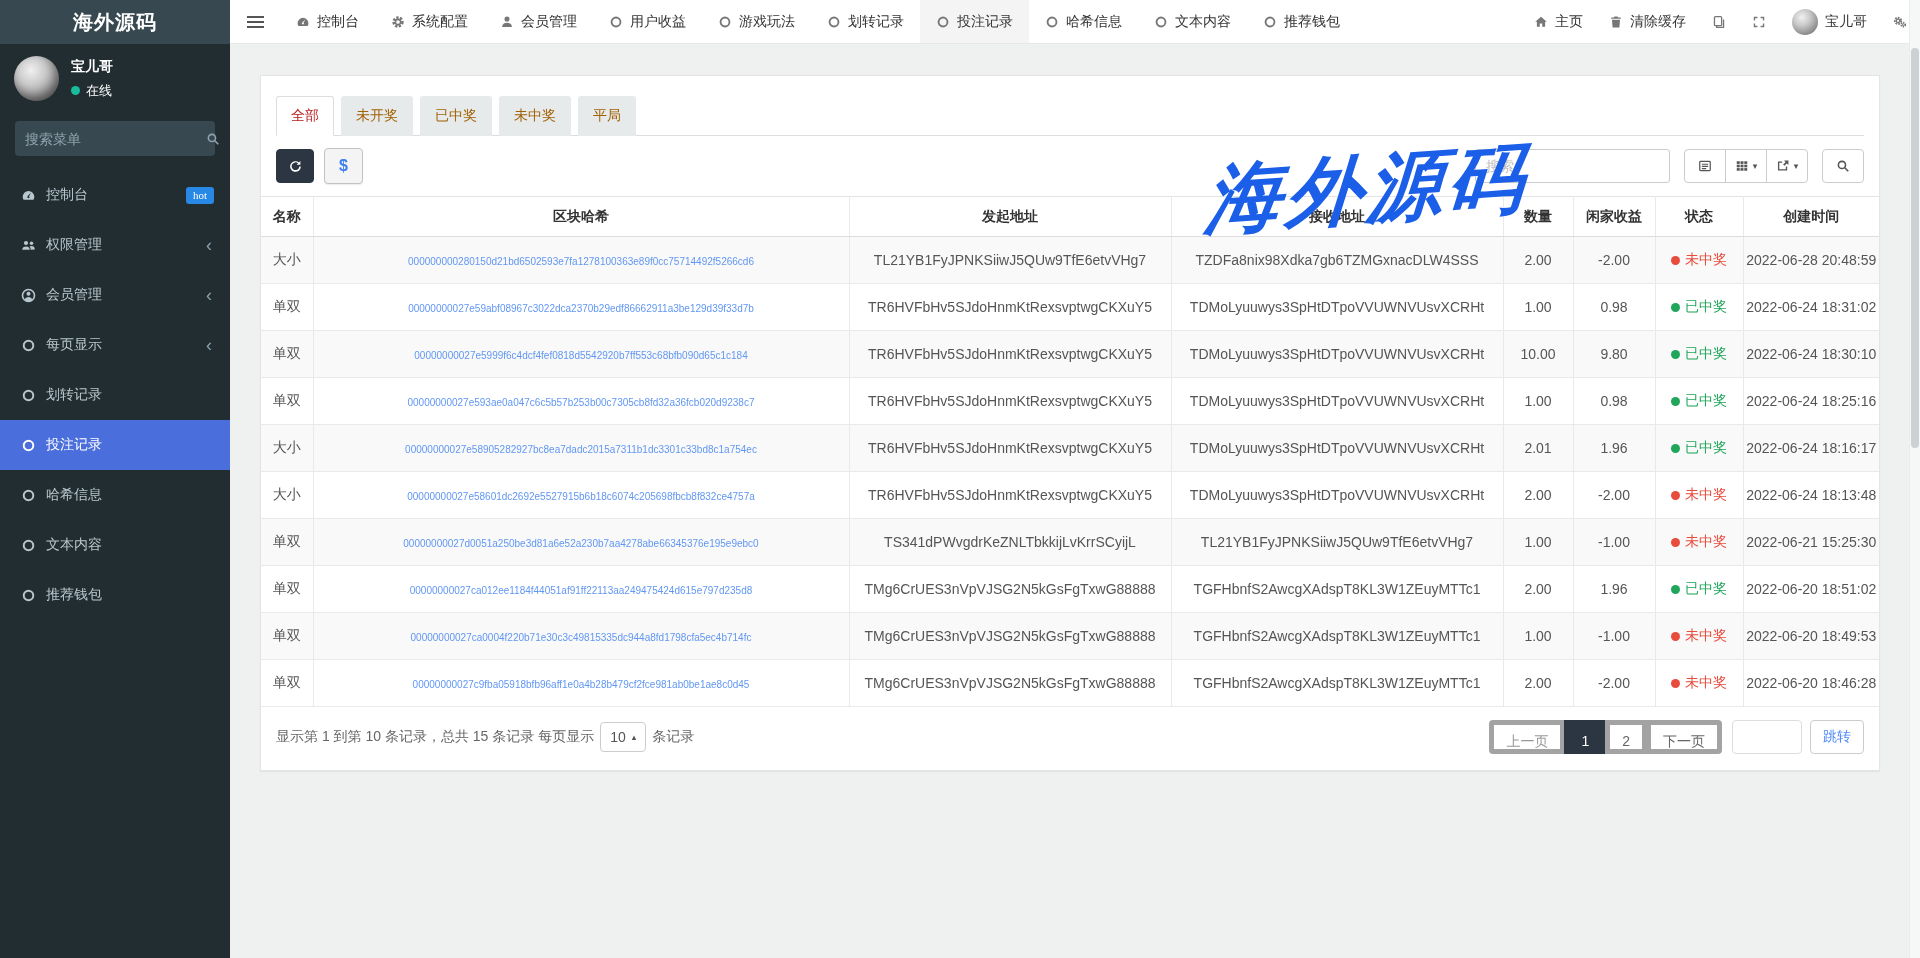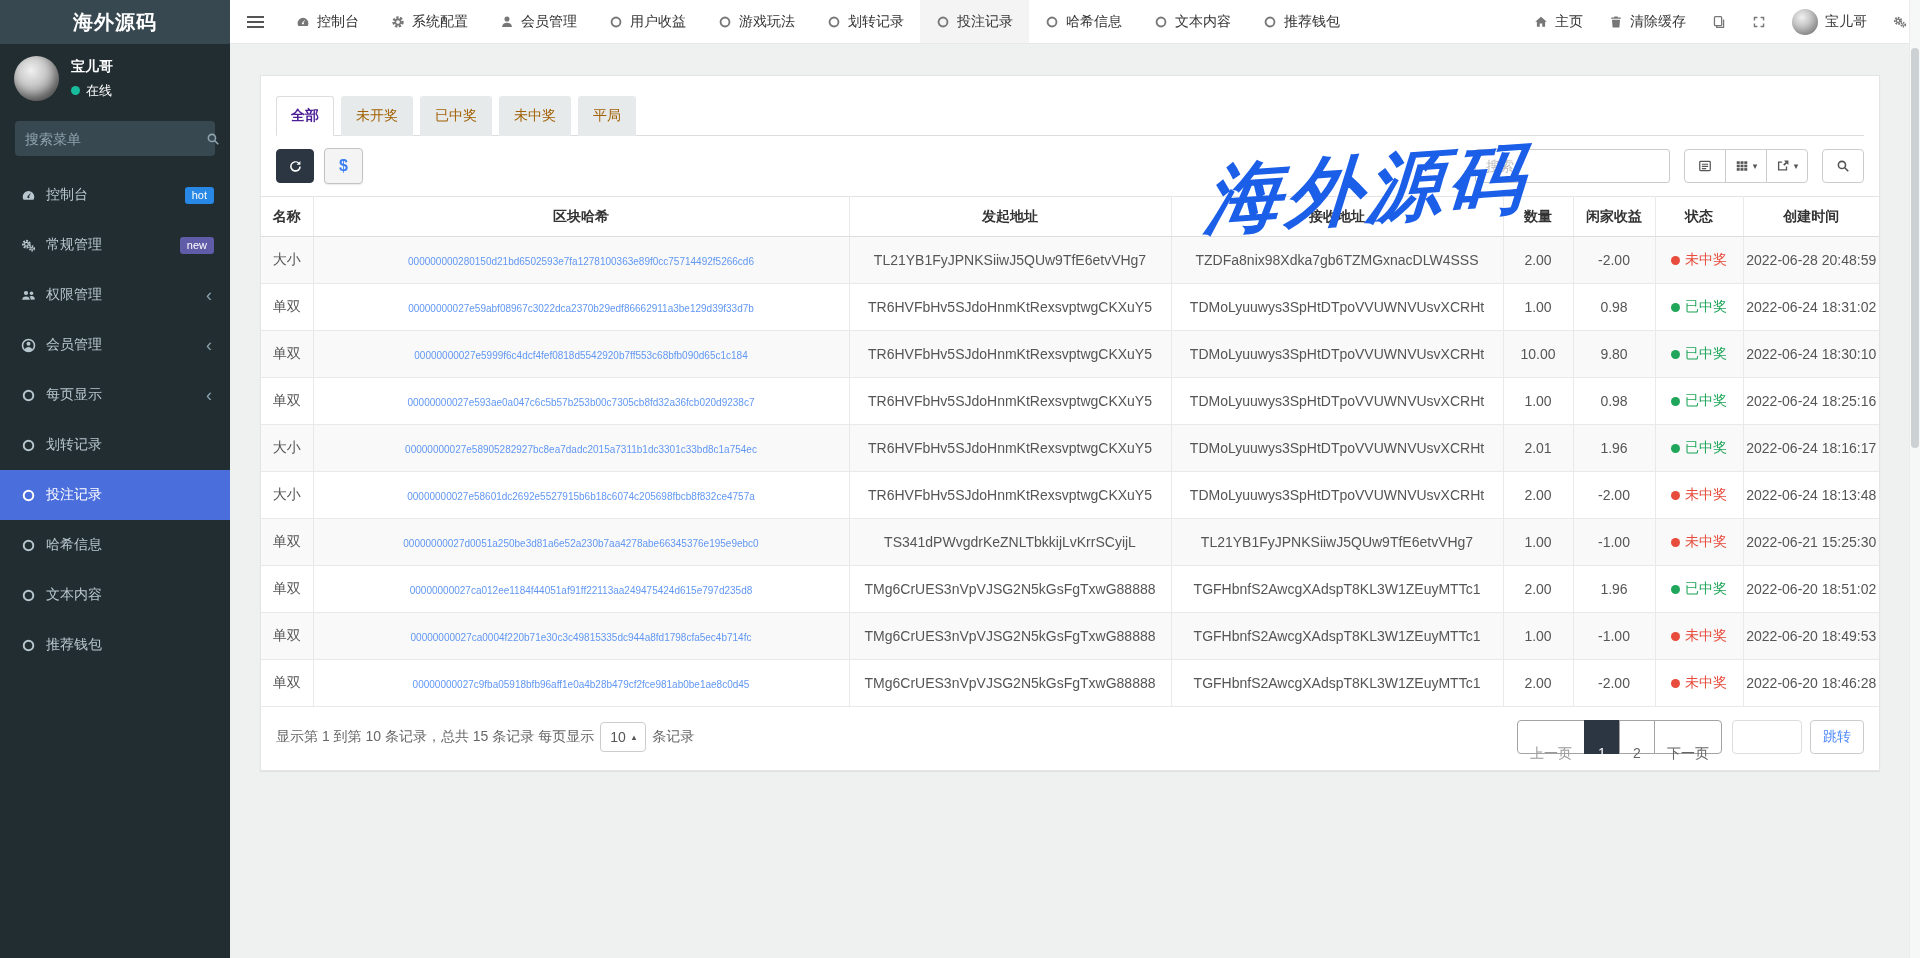--- a/index.html
+++ b/index.html
@@ -19,42 +19,42 @@
   .dot-online { width:9px; height:9px; border-radius:50%; background:var(--online); display:inline-block; }
   .sidebar-search { margin:8px 15px 14px 15px; height:35px; background:#374850; border-radius:4px; display:flex; align-items:center; padding:0 10px; }
   .sidebar-search input { flex:1; background:transparent; border:none; outline:none; color:#eee; font-size:14px; font-family:inherit; }
   .sidebar-search input::placeholder { color:#90a4ae; }
   .sidebar-search .icon { color:#90a4ae; font-size:14px; }
   .menu { display:flex; flex-direction:column; }
   .menu-item { display:flex; align-items:center; height:50px; padding:0 16px 0 16px; color:#b8c7ce; font-size:14px; text-decoration:none; cursor:pointer; }
   .menu-item .icon { font-size:15px; width:24px; margin-right:6px; color:#b8c7ce; }
   .menu-item.active { background:var(--accent); color:#fff; }
   .menu-item.active .icon { color:#fff; }
-  .menu-badge { margin-left:auto; color:#fff; font-size:11px; line-height:1; padding:3px 7px; border-radius:3px; }
+  .menu-badge { margin-left:auto; color:#fff; font-size:11px; line-height:1; padding:3px 7px; border-radius:3px;font-family:Liberation Serif, serif; }
   .menu-chev { margin-left:auto; color:#8aa4af; font-size:18px; line-height:1; padding-right:2px; }
 
   
   .navbar { position:absolute; left:230px; top:0; right:0; height:44px; background:#fff; border-bottom:1px solid #e7e7e7; display:flex; align-items:stretch; z-index:15; }
   .hamburger { width:50px; display:flex; flex-direction:column; align-items:center; justify-content:center; gap:3px; cursor:pointer; }
   .hamburger span { width:17px; height:2px; background:#555; display:block; }
   .topnav { display:flex; align-items:stretch; }
   .nav-item { display:flex; align-items:center; gap:7px; padding:0 16px; font-size:14px; color:#333; cursor:pointer; white-space:nowrap; }
   .nav-item .icon { color:#777; font-size:14px; }
   .nav-item.active { background:#f4f4f4; }
   .nav-right { margin-left:auto; display:flex; align-items:stretch; }
   .nav-right .nav-item { padding:0 13px; }
   .avatar-sm { width:26px; height:26px; border-radius:50%; background:radial-gradient(circle at 38% 32%, #f0f0f0 0%, #c9c9c9 35%, #8d8d8d 72%, #5f5f5f 100%); }
 
   
   .content { position:absolute; left:230px; top:44px; right:0; bottom:0; background:#eff1f1; }
   .panel { margin:31px 40px 0 30px; background:#fff; border:1px solid #e4e4e4; box-shadow:0 1px 1px rgba(0,0,0,.05); position:relative; }
   .panel-heading { padding:20px 15px 0 15px; }
   .tabs { display:flex; border-bottom:1px solid #ddd; }
   .tab { padding:10px 14px; font-size:14px; color:#a16207; background:#e7eaea; margin-right:7px; margin-bottom:-1px; border:1px solid transparent; border-radius:3px 3px 0 0; cursor:pointer; }
-  .tab.active { background:#fff; color:#4c1d95; border-color:#ddd #ddd #fff #ddd;font-weight:bold; }
+  .tab.active { background:#fff; color:#b91c1c; border-color:#ddd #ddd #fff #ddd; }
 
   .toolbar { display:flex; align-items:center; padding:12px 15px; }
   .btn { border:1px solid #ccc; background:#fff; color:#555; font-size:14px; font-family:inherit; border-radius:4px; height:34px; display:inline-flex; align-items:center; justify-content:center; cursor:pointer; }
   .btn-dark { background:var(--dark-btn); border-color:var(--dark-btn); color:#fff; width:38px; font-size:15px; }
   .stats-pill { margin-left:10px; height:36px; display:inline-flex; align-items:center; gap:8px; padding:0 14px; background:#f4f4f4; border:1px solid #c3c3c3; border-radius:4px; color:#3c7ef0; font-size:15px; box-shadow:0 1px 1px rgba(0,0,0,.08); cursor:default; }
   .stats-pill .usd { font-weight:bold; font-size:16px; }
   .toolbar-right { margin-left:auto; display:flex; align-items:center; }
   .search-input { width:195px; height:34px; border:1px solid #ccc; border-radius:3px; padding:0 10px; font-size:14px; font-family:inherit; outline:none; color:#333; }
   .search-input::placeholder { color:#bbb; }
   .btn-group { display:flex; margin-left:14px; }
@@ -74,21 +74,21 @@
   td a.hash { color:var(--link); text-decoration:none; font-size:10px; cursor:pointer; }
   .status { display:inline-flex; align-items:center; gap:5px; font-size:14px; }
   .status .sdot { width:9px; height:9px; border-radius:50%; background:currentColor; display:inline-block; }
   .status.win { color:var(--win); }
   .status.lose { color:var(--lose); }
 
   
   .table-footer { display:flex; align-items:center; padding:13px 15px 16px 15px; font-size:14px; color:#666; }
   .page-size-btn { margin:0 6px; padding:0 9px; gap:6px; height:30px; }
   .pagination { margin-left:auto; display:flex; align-items:center; }
-  .page-item { min-width:36px; padding:16px 12px; height:34px; line-height:32px; border:1px solid #a3a3a3; background:#fff; color:#666; font-size:14px; text-align:center; margin-left:-1px; cursor:pointer; user-select:none; }
+  .page-item { min-width:36px; padding:0 12px; height:34px; line-height:32px; border:5px solid #a3a3a3; background:#fff; color:#666; font-size:14px; text-align:center; margin-left:-1px; cursor:pointer; user-select:none; }
   .page-item.first { border-radius:4px 0 0 4px; margin-left:0; color:#999; }
   .page-item.last { border-radius:0 4px 4px 0;text-align:center; }
   .page-item.active { background:var(--dark-btn); border-color:var(--dark-btn); color:#fff; }
   .jump-input { width:70px; height:34px; border:1px solid #ddd; border-radius:4px; margin-left:10px; outline:none; padding:0 8px; font-size:14px; }
   .jump-btn { margin-left:8px; padding:16px 12px; color:#4e8af9; }
 
   
   .watermark { position:absolute; left:975px; top:95px; z-index:40; pointer-events:none; color:var(--watermark); font-family:"DejaVu Serif",serif; font-style:italic; font-weight:bold; font-size:76px; letter-spacing:5px; transform:rotate(-4deg) skewX(-8deg); white-space:nowrap; }
 
   
@@ -123,33 +123,20 @@
     </div>
     <nav class="menu" id="sidebar-menu">
   <a class="menu-item">
     <span class="icon">
             <svg viewBox="0 0 16 16">
               <path fill="currentColor" d="M8 3.2A6.2 6.2 0 0 0 1.8 9.4c0 1.2.33 2.3.9 3.2h10.6c.57-.9.9-2 .9-3.2A6.2 6.2 0 0 0 8 3.2zm1 7.2a1.35 1.35 0 0 1-1.9 0c-.5-.53-.4-1.1.1-1.9l3.4-3.4-2.1 4.1c.5.4.9.7.5 1.2z"></path>
             </svg>
           </span>
     <span>控制台</span>
     <span class="menu-badge" style="background:var(--badge-hot)">hot</span>
-
-  </a>
-  <a class="menu-item">
-    <span class="icon">
-            <svg viewBox="0 0 18 16">
-              <circle cx="6.5" cy="6.5" r="4" fill="none" stroke="currentColor" stroke-width="2.6" stroke-dasharray="2.2 1.4"></circle>
-              <circle cx="6.5" cy="6.5" r="2.2" fill="none" stroke="currentColor" stroke-width="1.5"></circle>
-              <circle cx="13.2" cy="11.5" r="2.7" fill="none" stroke="currentColor" stroke-width="2" stroke-dasharray="1.7 1.1"></circle>
-              <circle cx="13.2" cy="11.5" r="1.3" fill="none" stroke="currentColor" stroke-width="1.2"></circle>
-            </svg>
-          </span>
-    <span>常规管理</span>
-    <span class="menu-badge" style="background:var(--badge-new)">new</span>
 
   </a>
   <a class="menu-item">
     <span class="icon">
             <svg viewBox="0 0 18 16">
               <circle cx="6" cy="5" r="2.5" fill="currentColor"></circle>
               <circle cx="12.6" cy="5.4" r="2.1" fill="currentColor"></circle>
               <path fill="currentColor" d="M1.4 13.2c0-2.7 2.1-4.1 4.6-4.1s4.6 1.4 4.6 4.1z"></path>
               <path fill="currentColor" d="M11.7 13.2c0-1.8-.6-3.1-1.7-3.9.8-.4 1.7-.6 2.6-.6 2.2 0 4 1.2 4 4z"></path>
             </svg>

